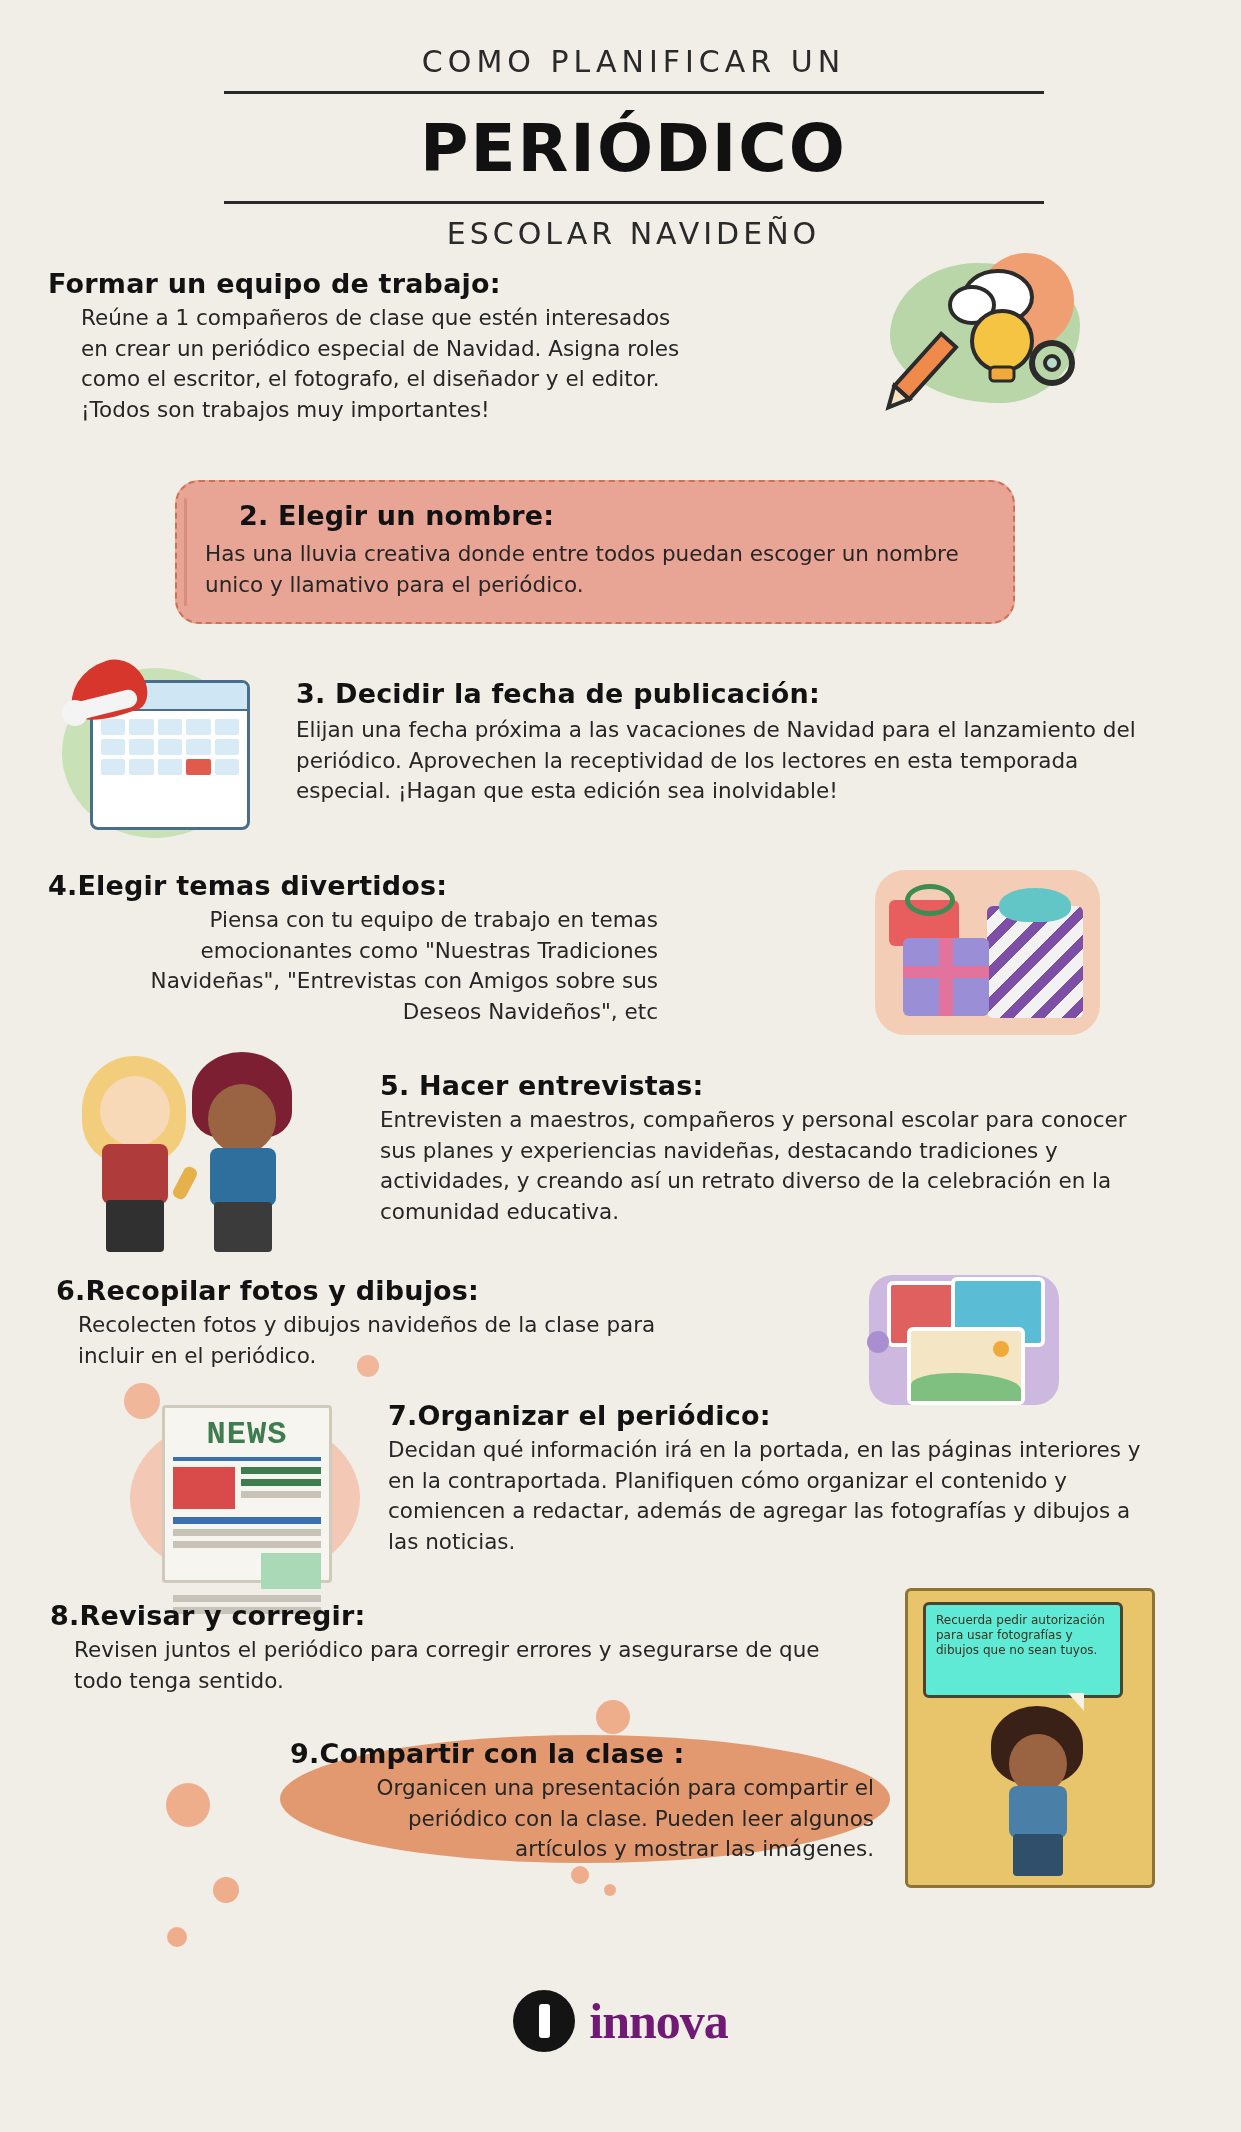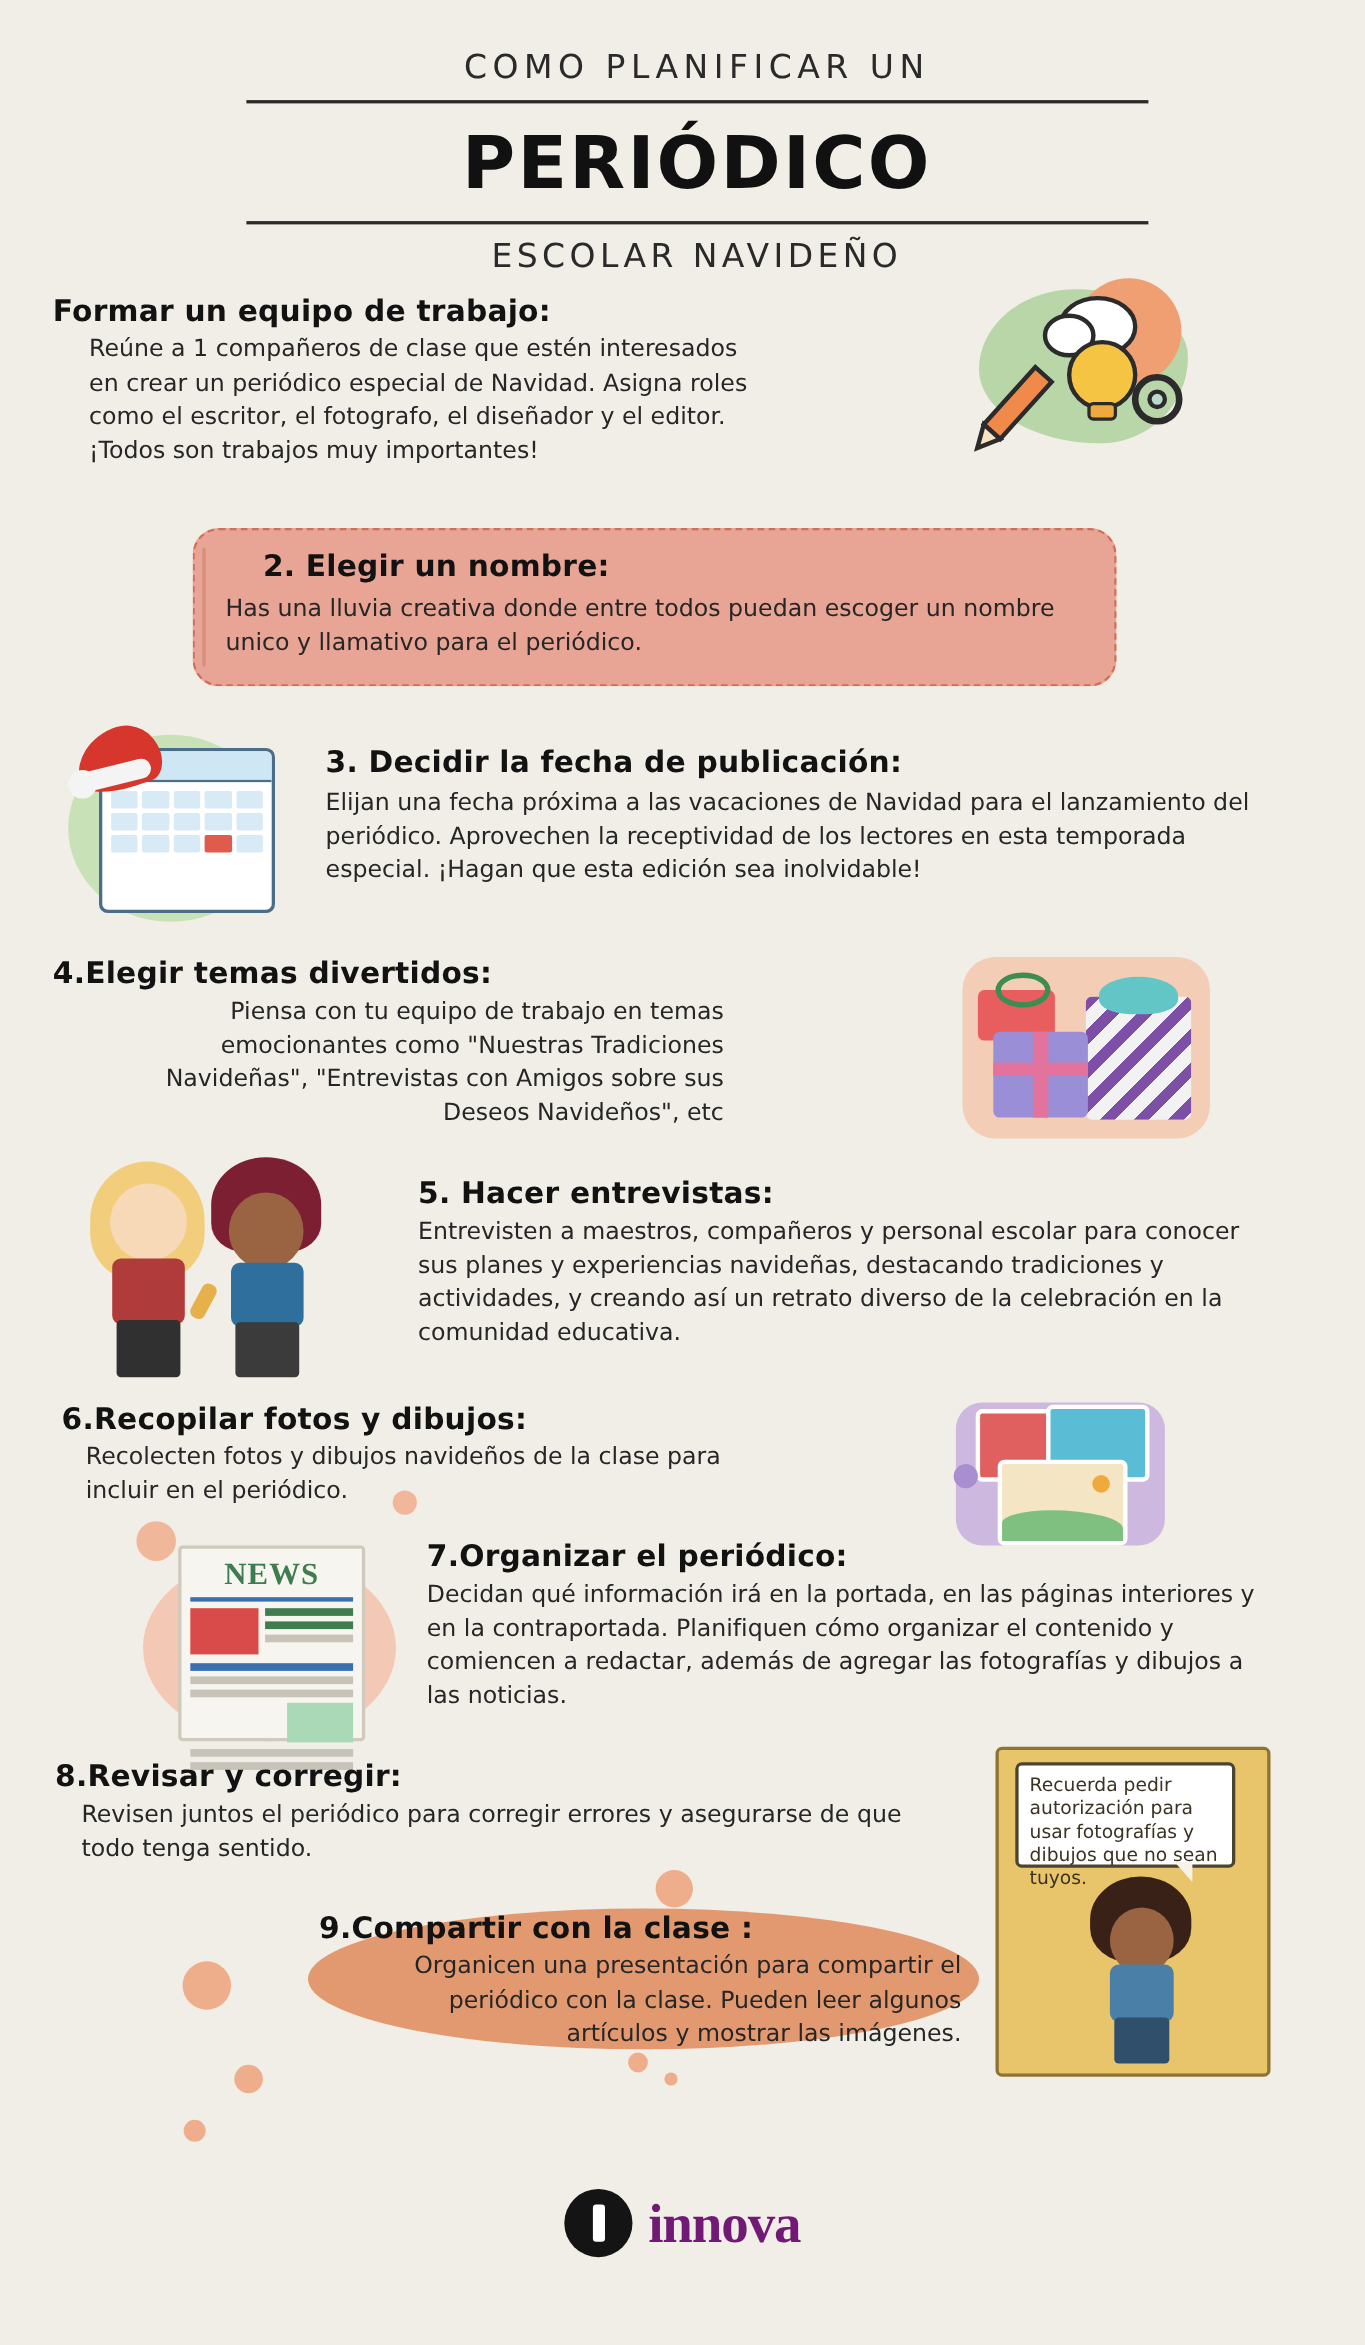--- a/index.html
+++ b/index.html
@@ -229,38 +229,38 @@
 
   
   .art-news{ left:130px; top:1395px; width:240px; height:200px; }
   .news-blob{ position:absolute; left:0; top:18px; width:230px; height:170px;
     background:#f3c8b4; border-radius:50%; }
   .news-paper{
     position:absolute; left:32px; top:10px; width:170px; height:178px;
     background:#f7f5ef; border:3px solid #cfcabb; border-radius:4px; box-sizing:border-box;
     padding:8px;
   }
-  .news-title{ font-family:Liberation Serif, serif; font-weight:bold; font-size:28px;
+  .news-title{ font-family:Liberation Mono, monospace; font-weight:bold; font-size:32px;
     color:#3f7c4f; letter-spacing:1px; text-align:center; }
   .news-rule{ height:4px; background:#3a6fb0; margin:4px 0 6px 0;}
   .news-block{ display:flex; gap:6px; }
   .news-red{ width:62px; height:42px; background:#d94a4a;}
   .news-lines{ flex:1; }
   .nl{ height:7px; background:#3f7c4f; margin-bottom:5px;}
   .nl.blue{ background:#3a6fb0;}
   .nl.grey{ background:#c7c3b8;}
   .news-green{ width:60px; height:36px; background:#a9d9b6; margin-left:auto;}
 
   
   .art-card{ left:905px; top:1588px; width:250px; height:300px; }
   .card-bg{ position:absolute; inset:0; background:#e8c46a; border:3px solid #8e7434; border-radius:6px;}
   .bubble{
     position:absolute; left:18px; top:14px; width:200px; height:96px;
-    background:#ffffff; border:3px solid #4a4433; border-radius:6px;
-    font-size:17px; line-height:1.25; color:#3a3323; padding:8px 10px; box-sizing:border-box;
+    background:#5eead4; border:3px solid #4a4433; border-radius:6px;
+    font-size:12px; line-height:1.25; color:#3a3323; padding:8px 10px; box-sizing:border-box;
     font-family:"DejaVu Sans", sans-serif;
   }
   .bubble:after{
     content:""; position:absolute; right:36px; bottom:-16px;
     border-left:16px solid transparent; border-right:0 solid transparent;
     border-top:18px solid #f6f3e6;
   }
   .kid3-hair{ position:absolute; left:86px; top:118px; width:92px; height:78px;
     background:#3a2118; border-radius:50% 50% 40% 40%;}
   .kid3-face{ position:absolute; left:104px; top:146px; width:58px; height:60px;

